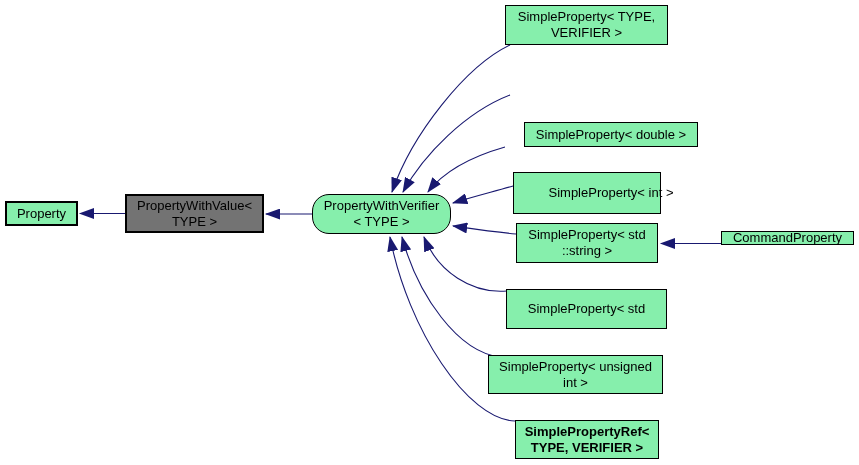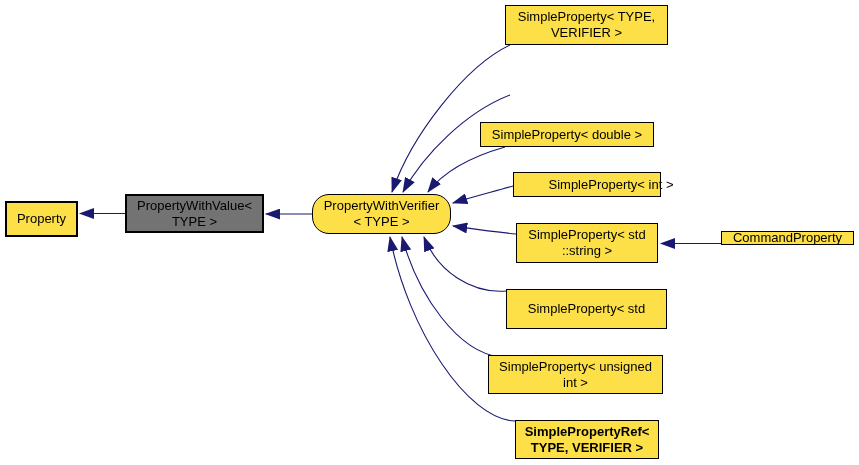--- a/index.html
+++ b/index.html
@@ -23,21 +23,21 @@
     height: 465px;
   }
   .edge {
     fill: none;
     stroke: #191970;
     stroke-width: 1.1;
   }
   .node {
     position: absolute;
     box-sizing: border-box;
-    background: #fde047;
+    background: #86efac;
     border: 1px solid #000000;
     display: flex;
     flex-direction: column;
     align-items: center;
     justify-content: center;
     text-align: center;
     font-size: 13px;
     line-height: 16px;
     color: #000000;
     white-space: nowrap;
@@ -80,45 +80,45 @@
 
     <path class="edge" d="M 516 234 C 494 232, 474 229, 453 226" marker-end="url(#arrow)"></path>
 
     <path class="edge" d="M 507 291 C 472 294, 438 272, 424 237" marker-end="url(#arrow)"></path>
 
     <path class="edge" d="M 500 357 C 458 352, 418 296, 402 237" marker-end="url(#arrow)"></path>
 
     <path class="edge" d="M 515 421 C 468 420, 408 330, 390 237" marker-end="url(#arrow)"></path>
   </svg>
 
-  <div class="node base" style="left:5px; top:201px; width:73px; height:36px;">
+  <div class="node base" style="left:5px; top:201px; width:73px; height:25px;">
     <span>Property</span>
   </div>
 
   <div class="node selected" style="left:125px; top:194px; width:139px; height:39px;">
     <span>PropertyWithValue&lt;</span>
     <span>TYPE &gt;</span>
   </div>
 
   <div class="node" style="left:312px; top:194px; width:139px; height:40px;border-radius:17px;">
     <span>PropertyWithVerifier</span>
     <span>&lt; TYPE &gt;</span>
   </div>
 
   <div class="node" style="left:505px; top:5px; width:163px; height:40px;">
     <span>SimpleProperty&lt; TYPE,</span>
     <span>VERIFIER &gt;</span>
   </div>
 
 
-  <div class="node" style="left:480px; top:122px; width:174px; height:25px;">
+  <div class="node" style="left:524px; top:122px; width:174px; height:25px;">
     <span>SimpleProperty&lt; double &gt;</span>
   </div>
 
-  <div class="node" style="left:513px; top:172px; width:148px; height:25px;padding-left:48px;">
+  <div class="node" style="left:513px; top:172px; width:148px; height:42px;padding-left:48px;">
     <span>SimpleProperty&lt; int &gt;</span>
   </div>
 
   <div class="node" style="left:516px; top:223px; width:142px; height:40px;">
     <span>SimpleProperty&lt; std</span>
     <span>::string &gt;</span>
   </div>
 
   <div class="node" style="left:721px; top:231px; width:133px; height:14px;">
     <span>CommandProperty</span>

